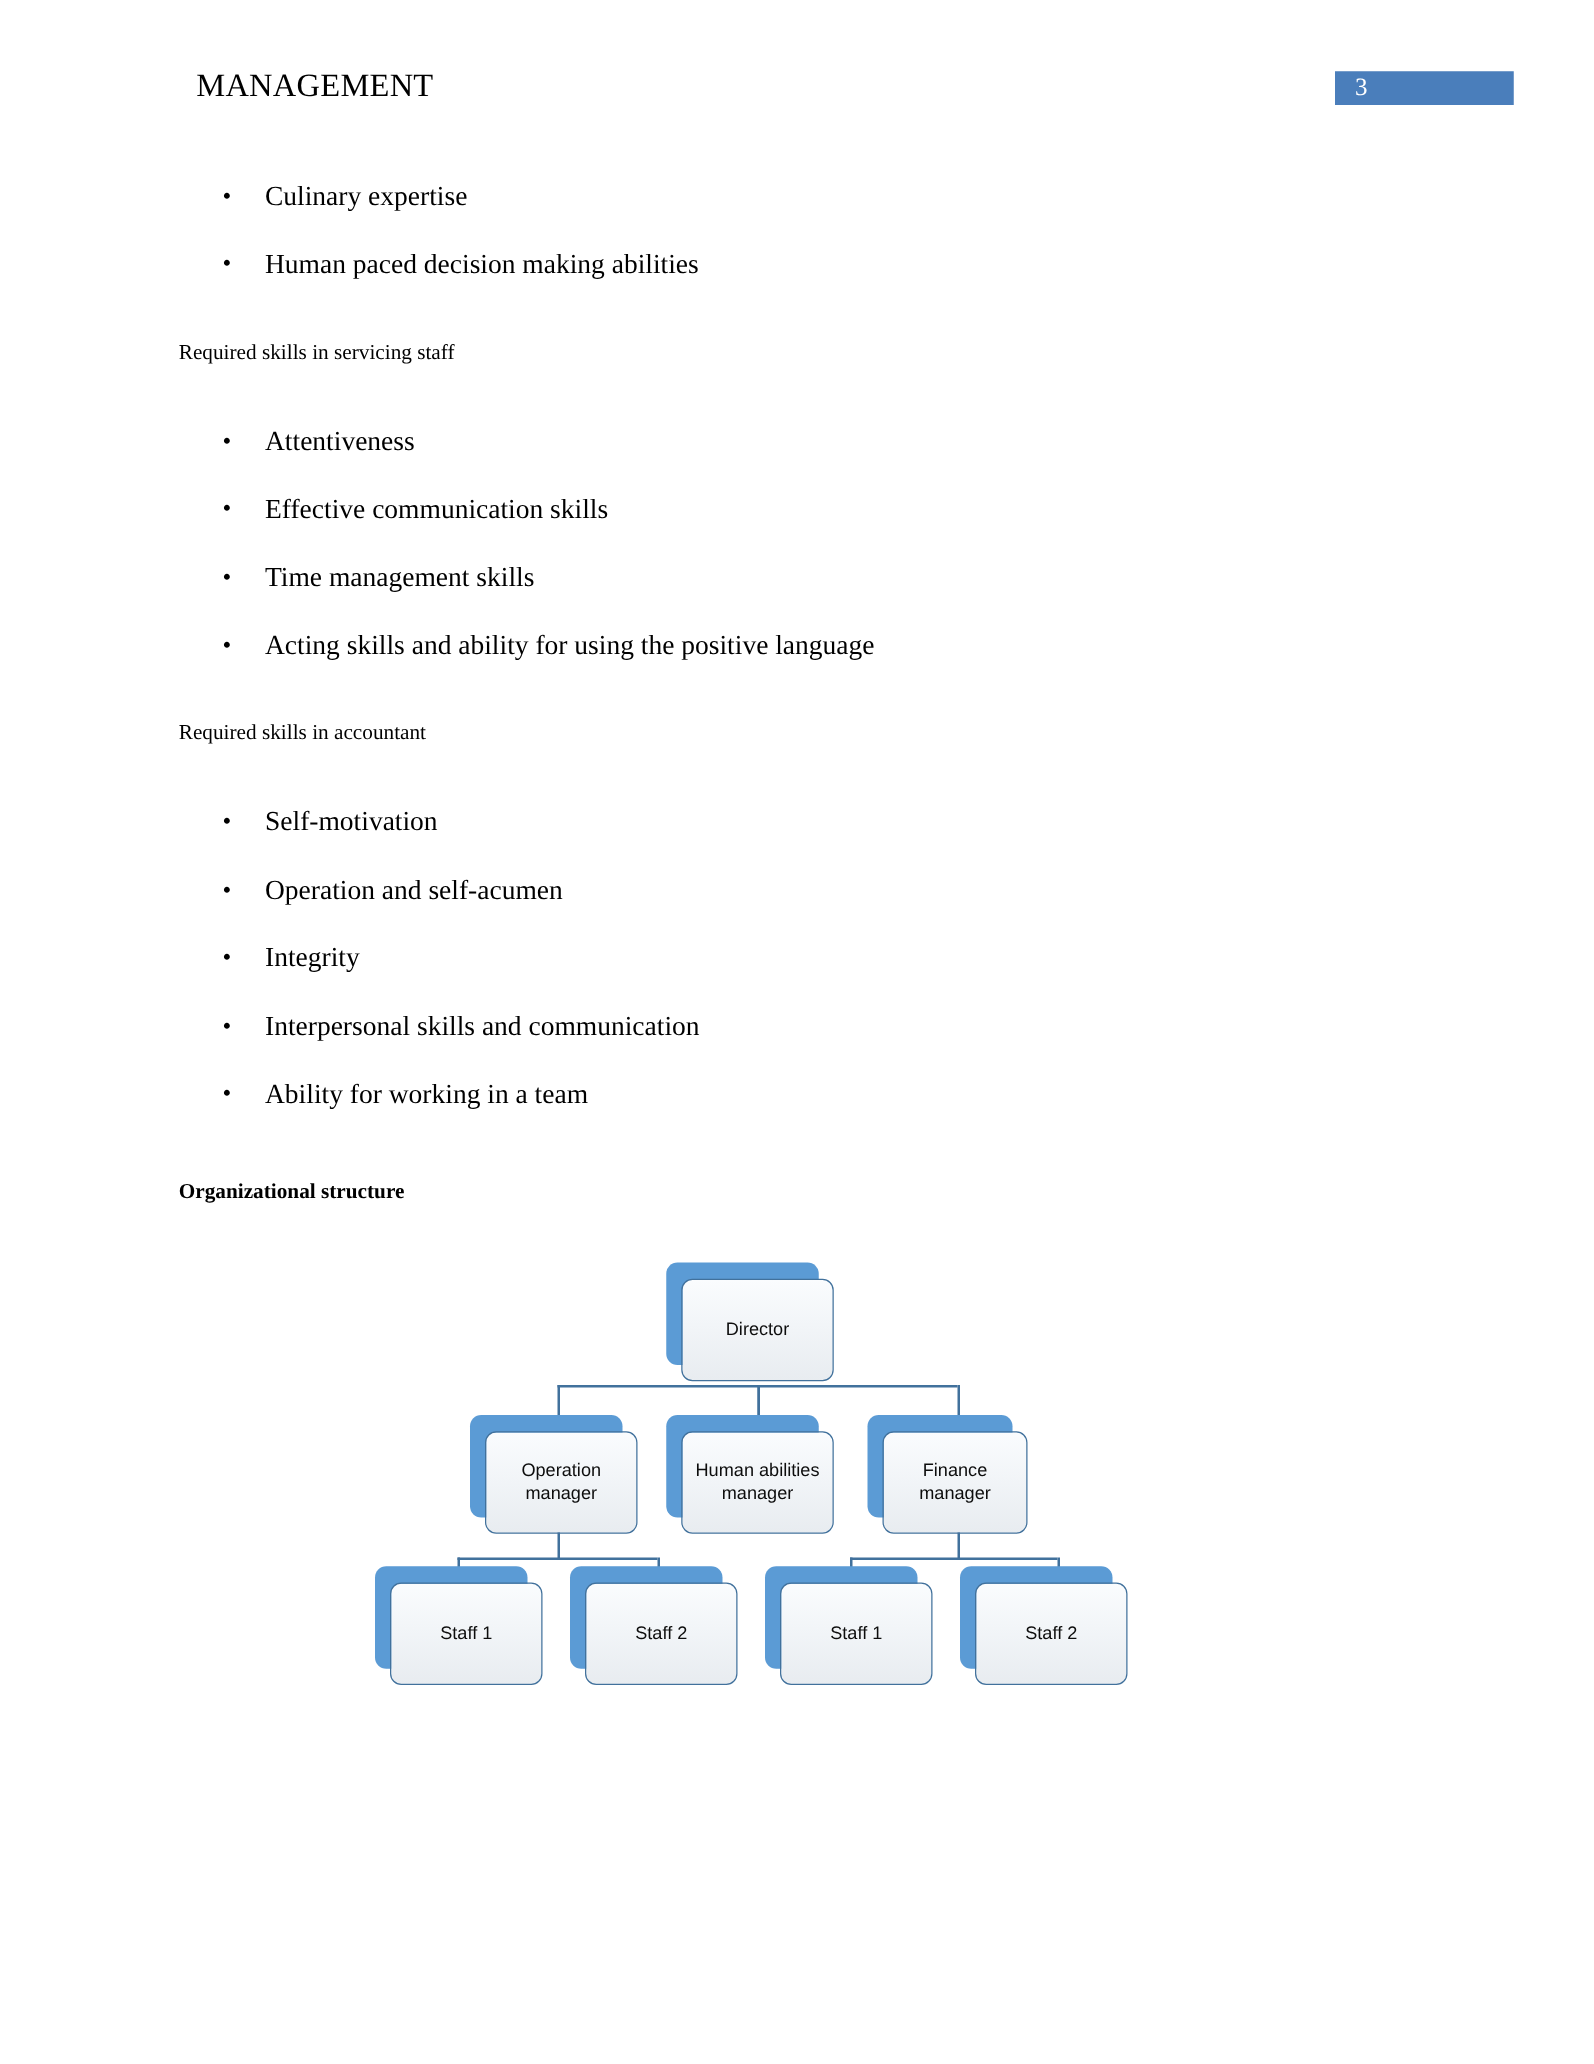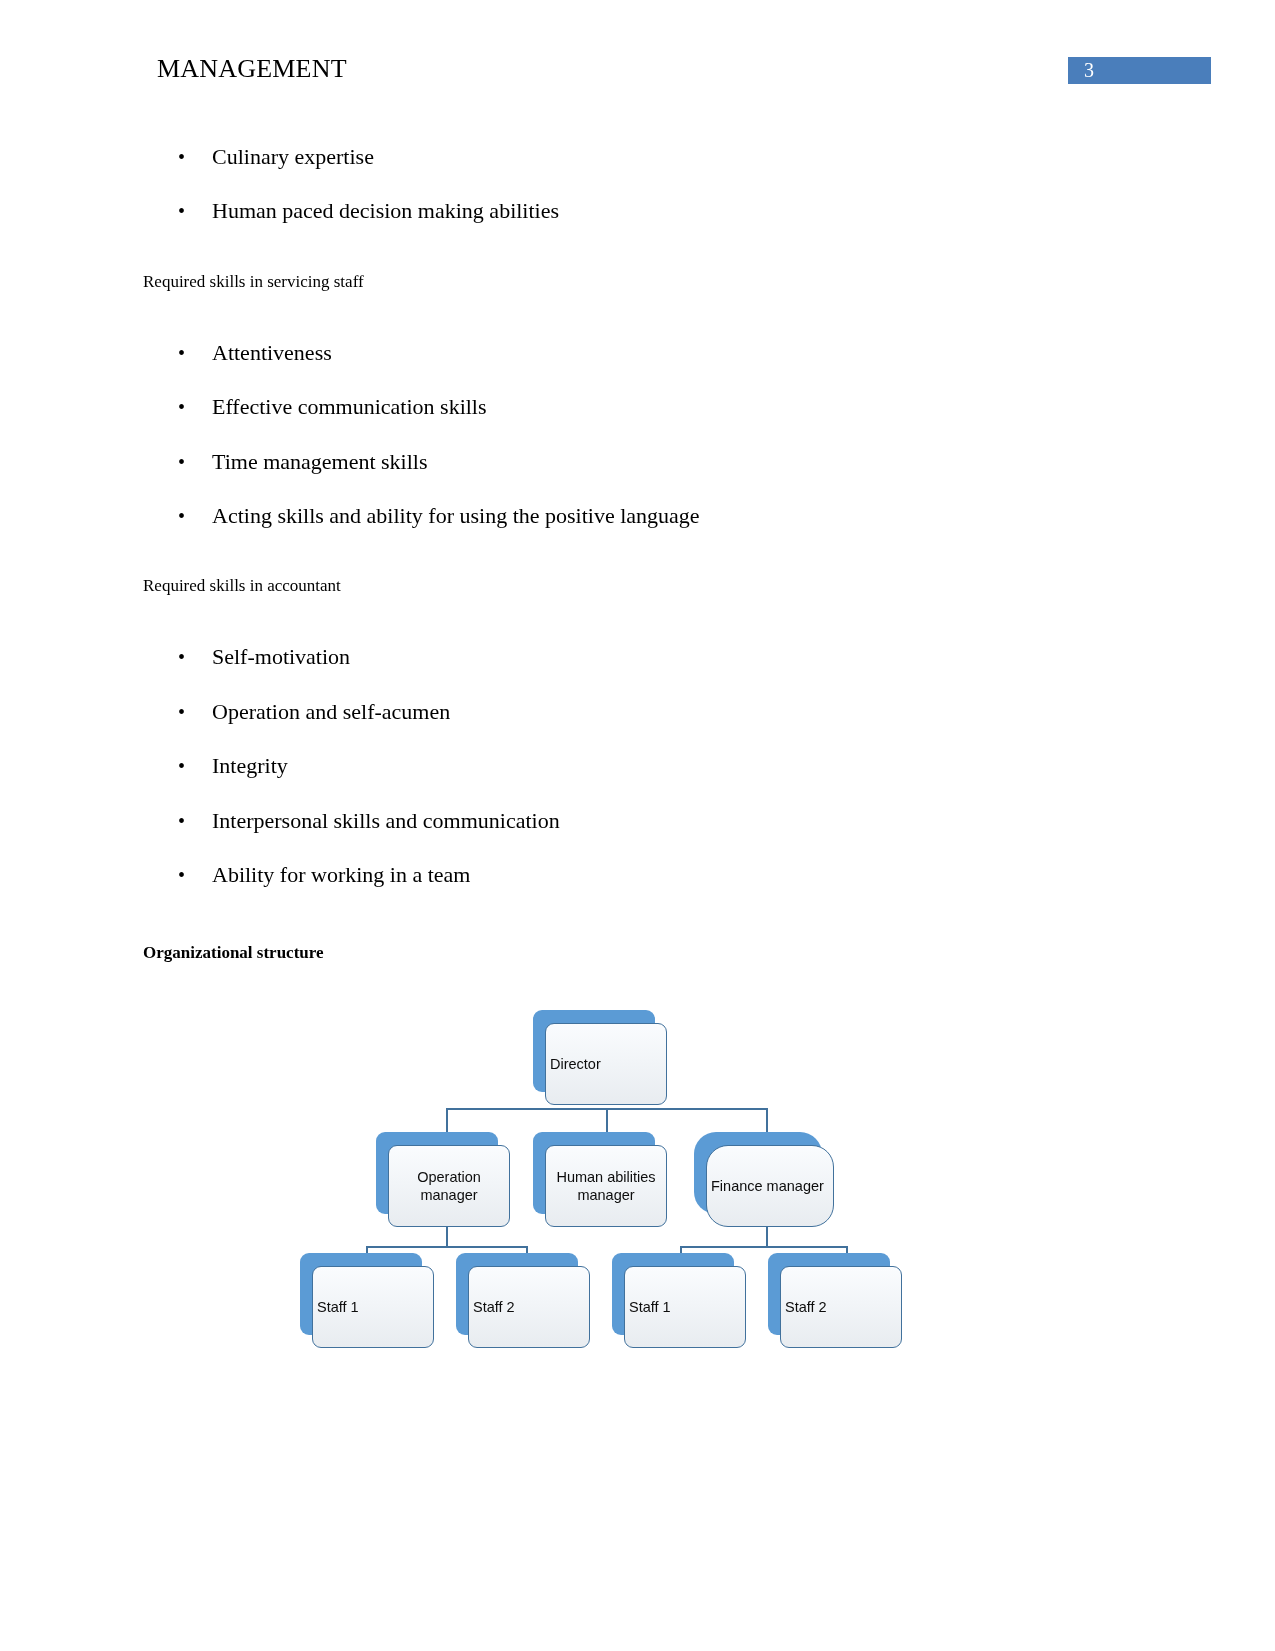--- a/index.html
+++ b/index.html
@@ -111,31 +111,31 @@
     left: 12px;
     top: 13px;
     width: 122px;
     height: 82px;
     border: 1.6px solid #41719C;
     border-radius: 9px;
     background: linear-gradient(180deg, #FAFCFE 0%, #F2F5F8 45%, #E8ECF0 100%);
     box-sizing: border-box;
     display: flex;
     align-items: center;
+    justify-content: center;
     text-align: center;
   }
   .node-label {
     font-size: 14.5px;
     line-height: 18px;
     color: #0d0d0d;
     padding: 0 4px;
   }
   .wide .node-shadow, .wide .node-face {
-    width: 128px;
-    border-radius: 22px;
+    width: 116px;
   }
   
   .conn {
     position: absolute;
     background: #41719C;
   }
   .conn.v { width: 1.6px; }
   .conn.h { height: 1.6px; }
 </style>
 </head>

